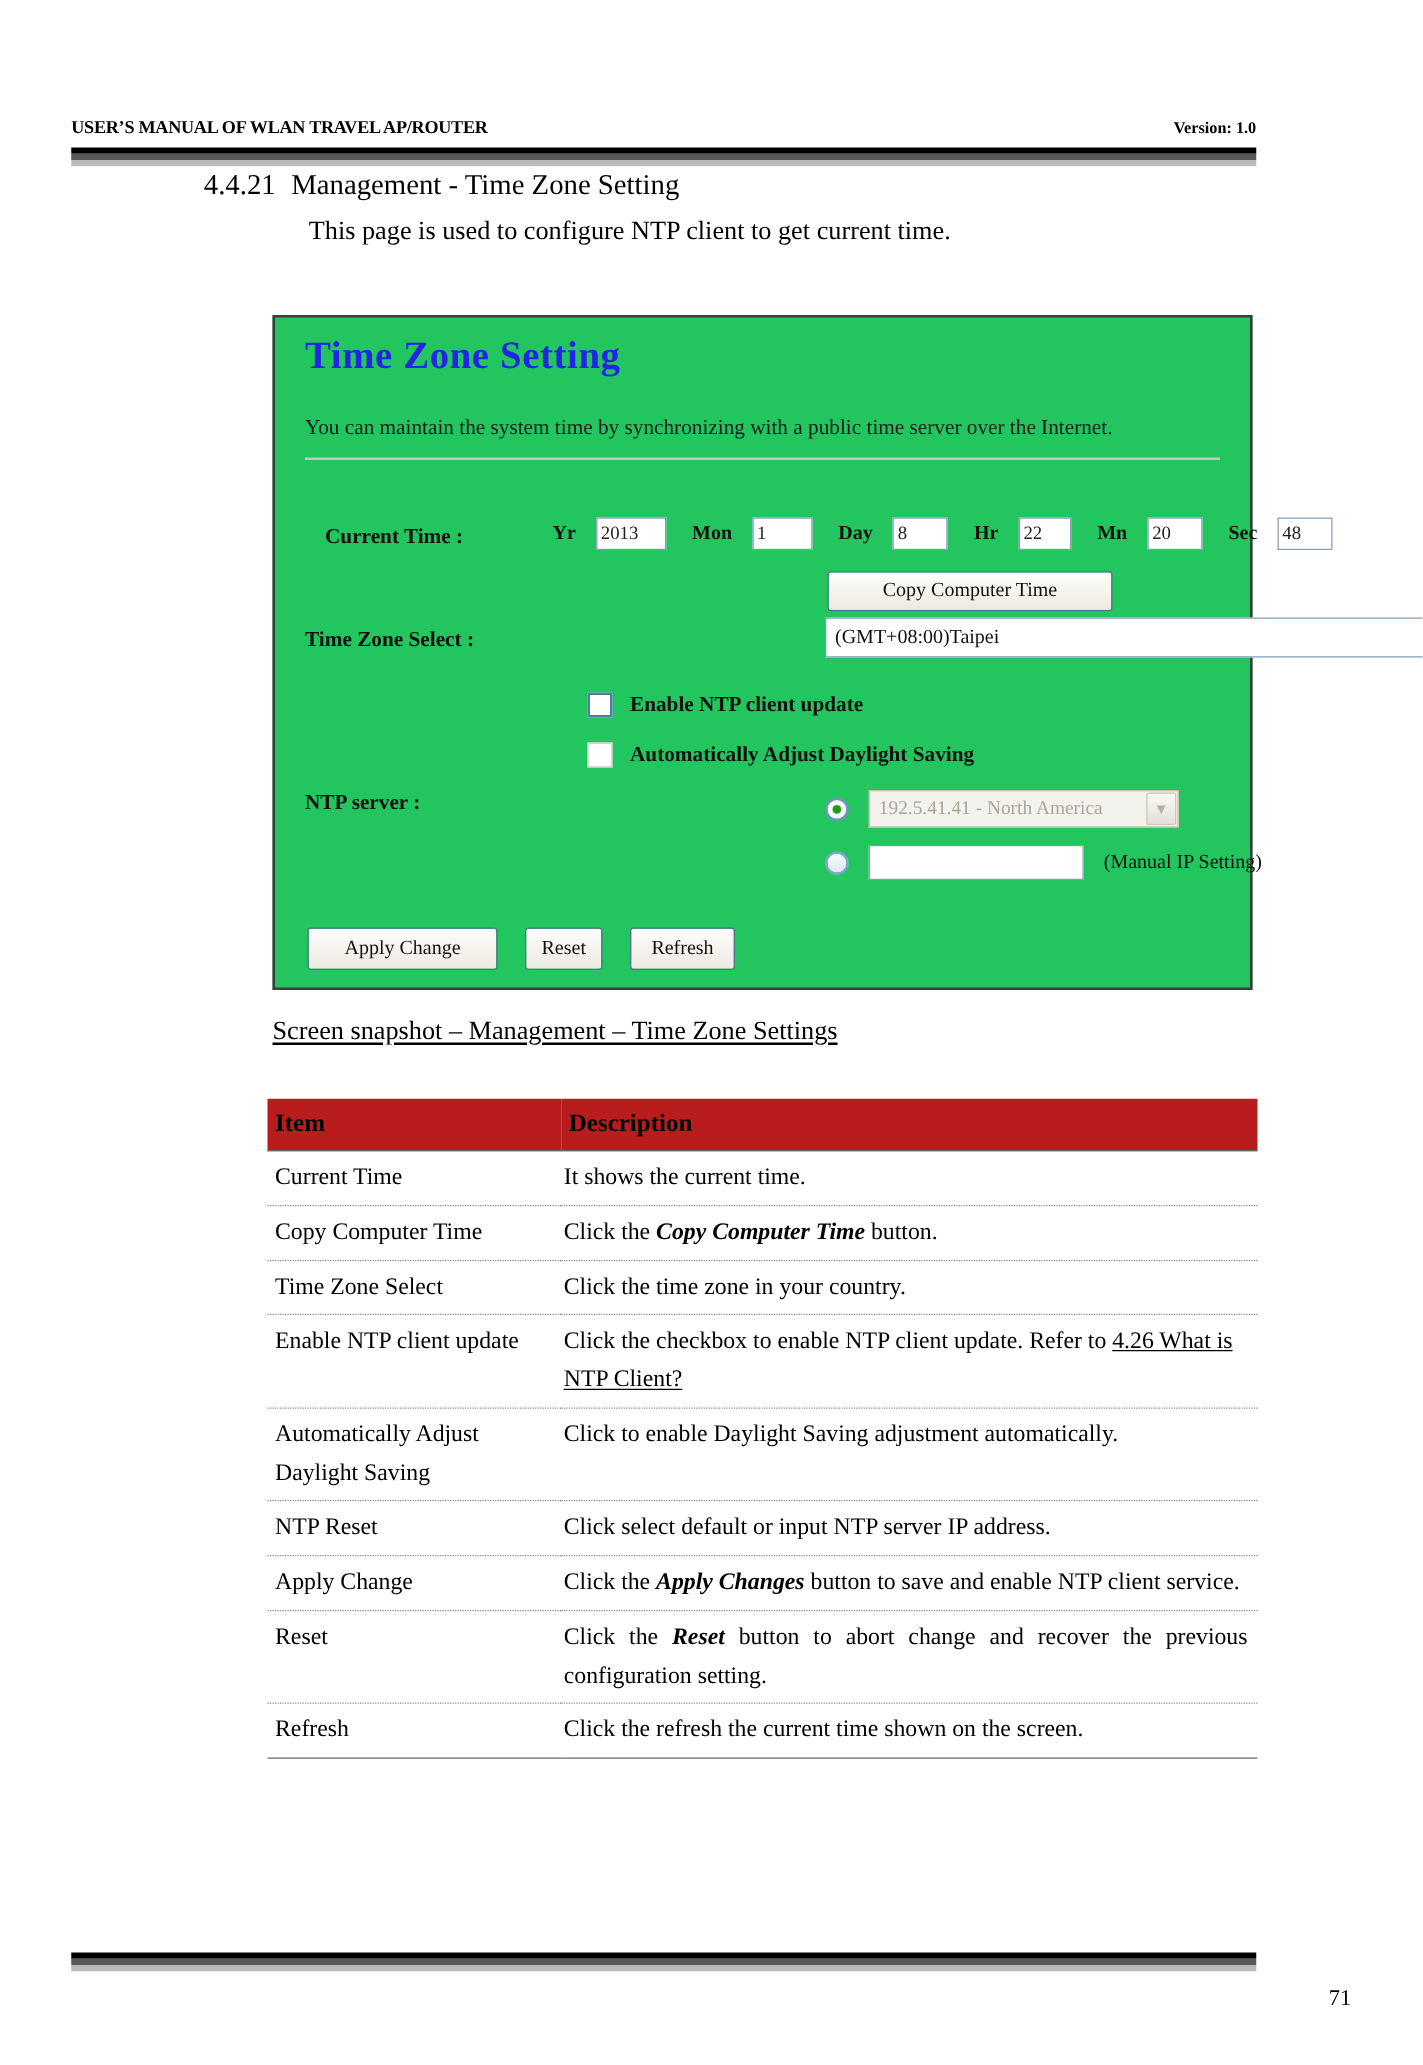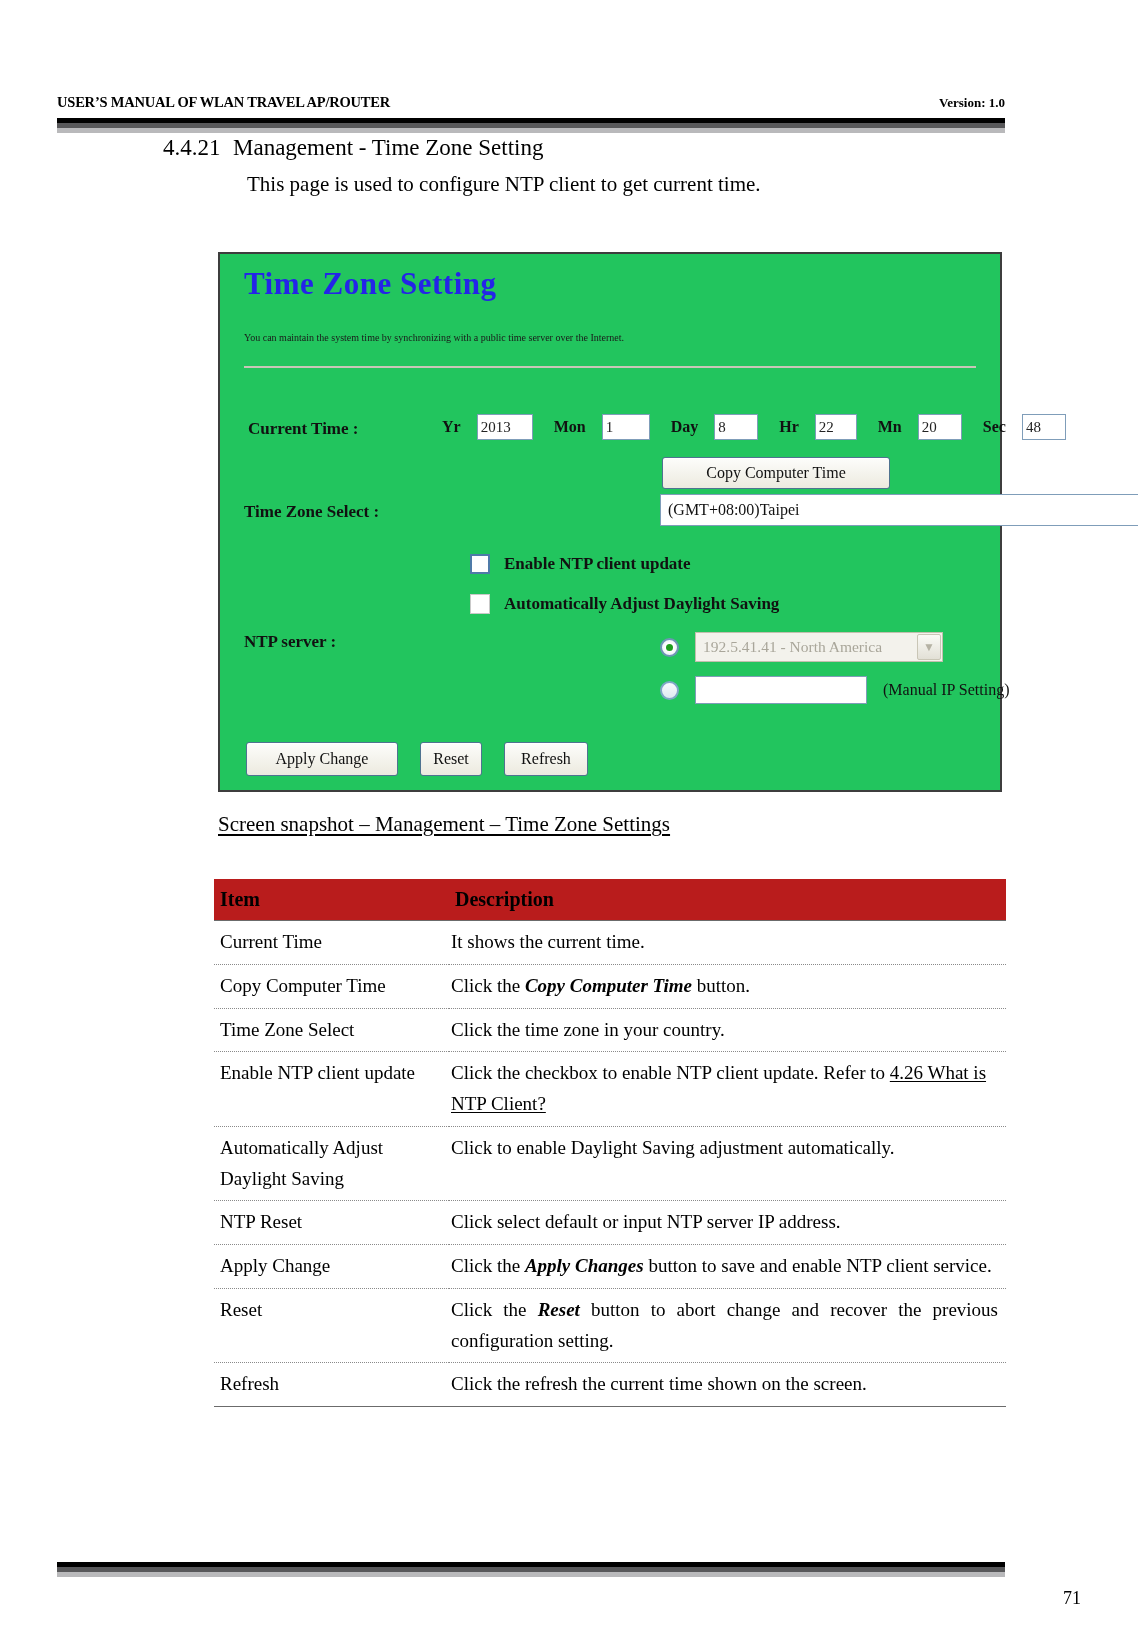--- a/index.html
+++ b/index.html
@@ -27,27 +27,27 @@
   .sec-num{display:inline-block;min-width:70px;}
   .sec-sub{position:absolute;left:247px;top:172px;font-size:21px;color:#000;}
 
   
   .shot{position:absolute;left:218px;top:252px;width:784px;height:540px;
         border:2px solid #3d3d3d;background:#22c55e;box-sizing:border-box;}
   .shot-inner{position:relative;width:100%;height:100%;}
 
   .shot-title{position:absolute;left:24px;top:12px;font-family:"Liberation Serif",serif;
               font-weight:bold;font-size:31px;color:#2424e8;letter-spacing:0.5px;}
-  .shot-desc{position:absolute;left:24px;top:78px;font-size:10px;color:#1a1a1a;white-space:nowrap;}
+  .shot-desc{position:absolute;left:24px;top:78px;font-size:17px;color:#1a1a1a;white-space:nowrap;}
   .shot-hr{position:absolute;left:24px;top:112px;width:732px;height:2px;background:#c9c6b8;}
 
   .lbl{position:absolute;font-weight:bold;font-size:17px;color:#111;white-space:nowrap;}
 
   
-  .row-ct{position:absolute;left:28px;top:165px;}
+  .row-ct{position:absolute;left:40px;top:165px;}
   .timefields{position:absolute;left:222px;top:160px;display:flex;align-items:center;gap:13px;}
   .tf-lab{font-weight:bold;font-size:16px;color:#111;margin-right:3px;}
   .tf-box{border:1px solid #7f9db9;background:#fff;height:26px;display:flex;align-items:center;
           padding:0 3px;font-size:15px;color:#222;margin-right:8px;box-sizing:border-box;
           font-family:"Liberation Serif",serif;}
   .w-yr{width:56px;} .w-mon{width:48px;} .w-day{width:44px;}
   .w-hr{width:42px;} .w-mn{width:44px;} .w-sec{width:44px;}
 
   
   .btn{background:linear-gradient(#fdfdfb,#eceadf);border:1px solid #4f7390;border-radius:3px;

